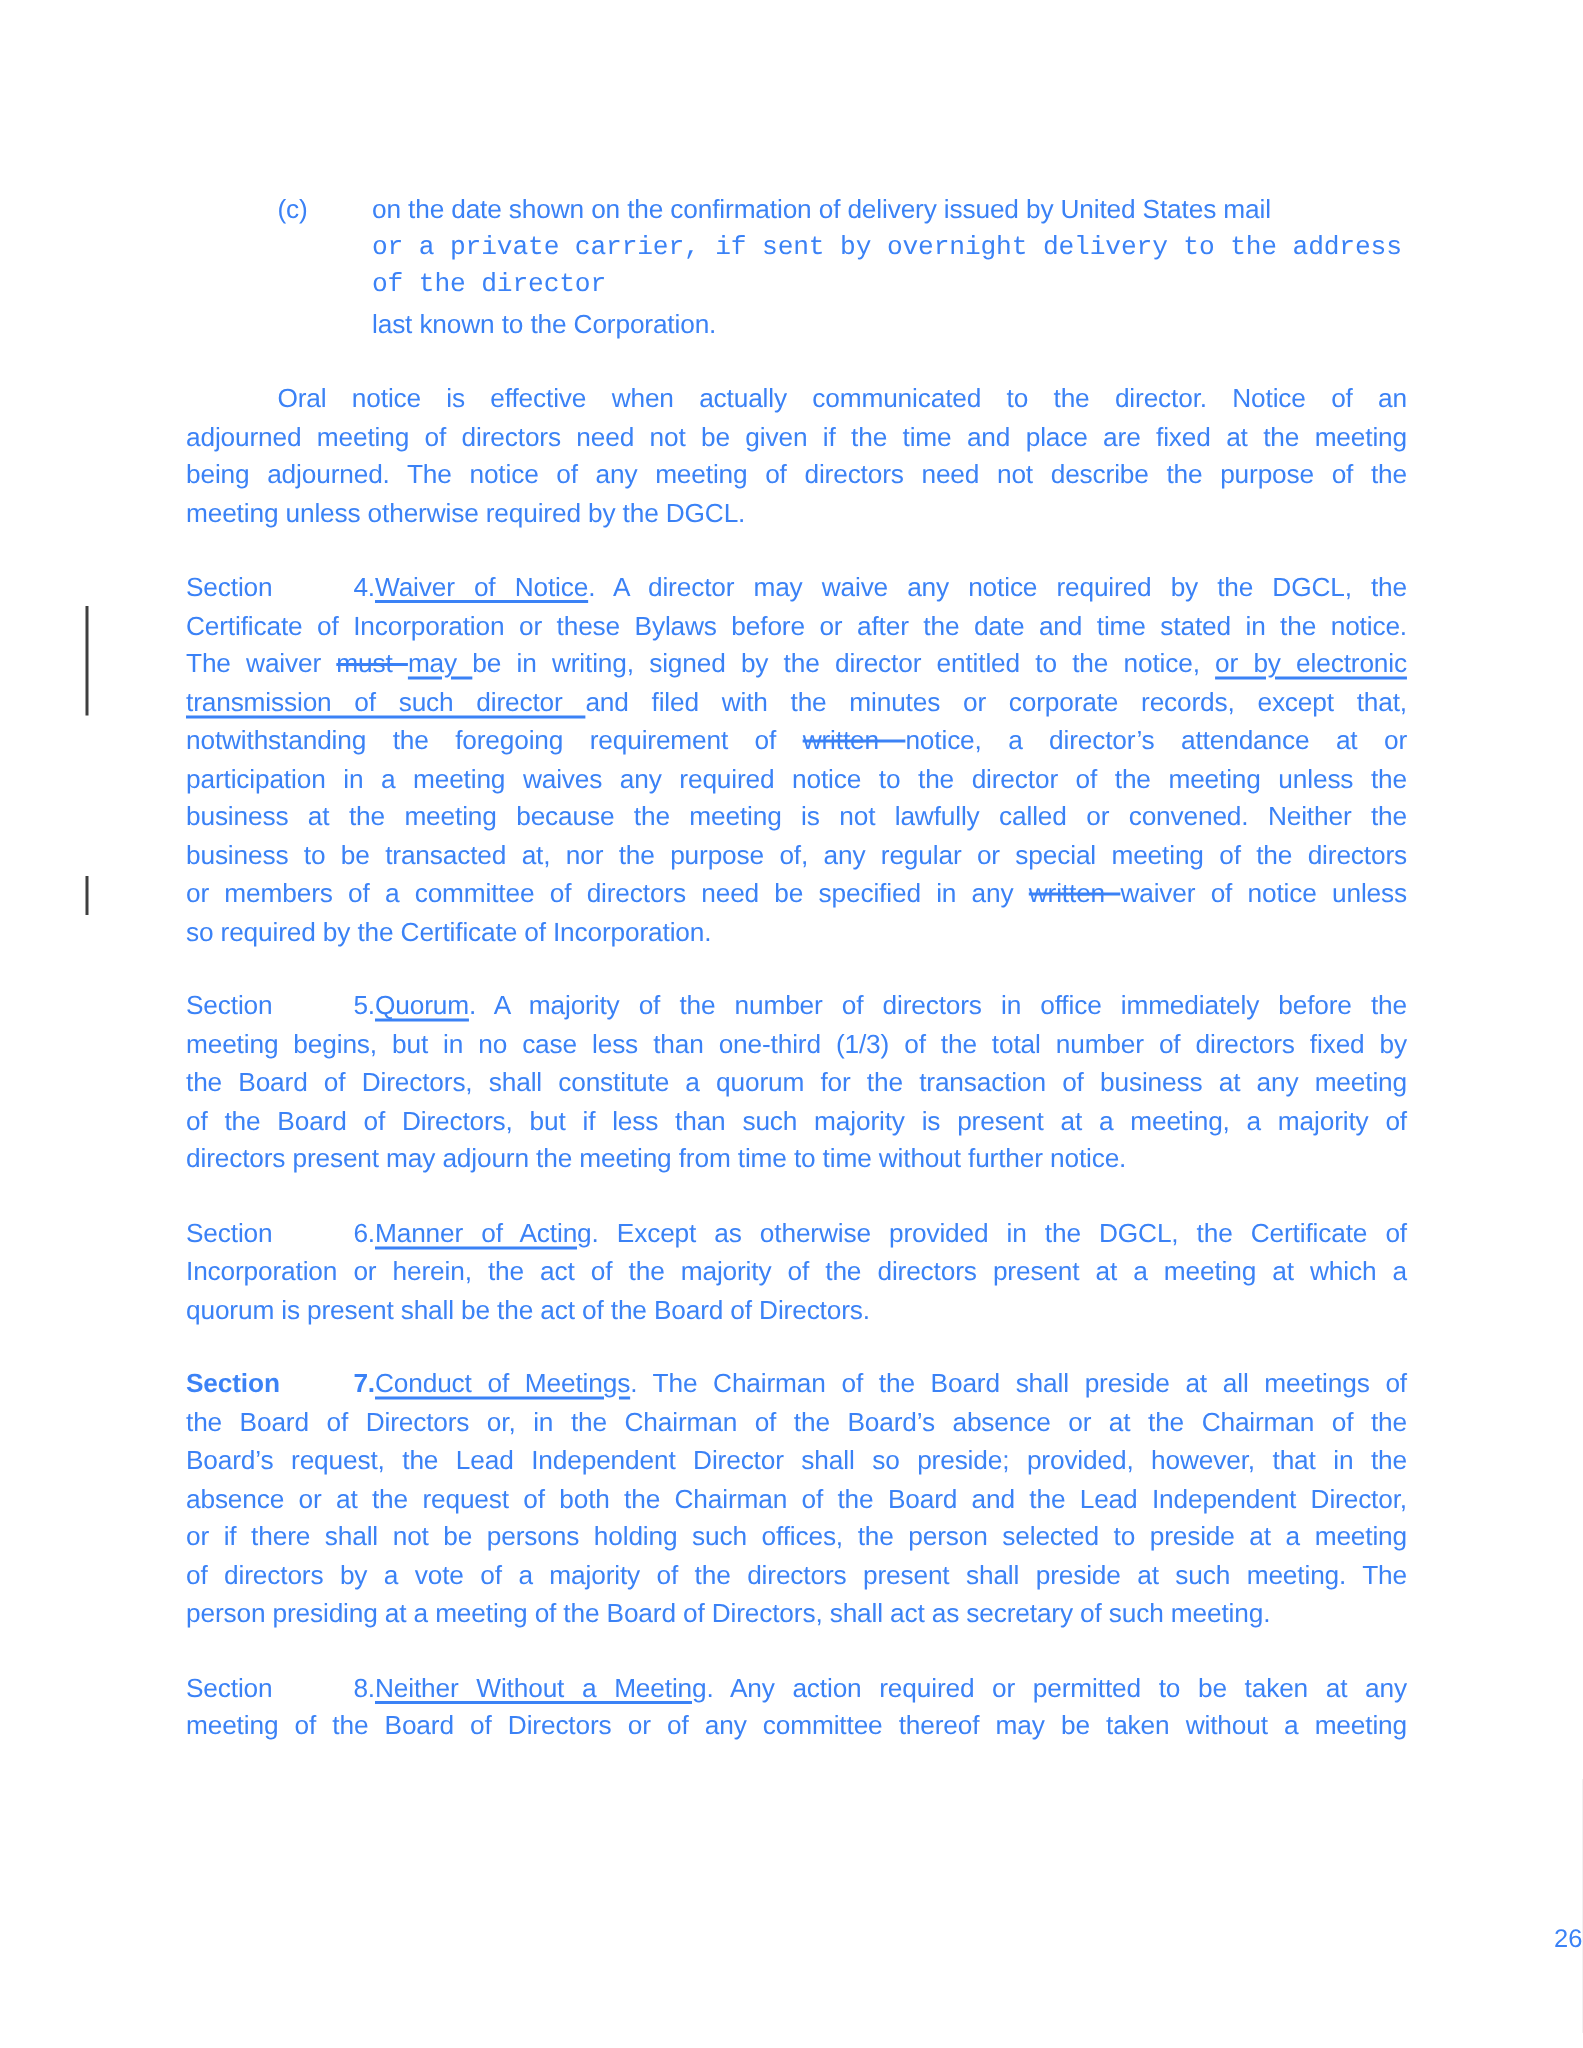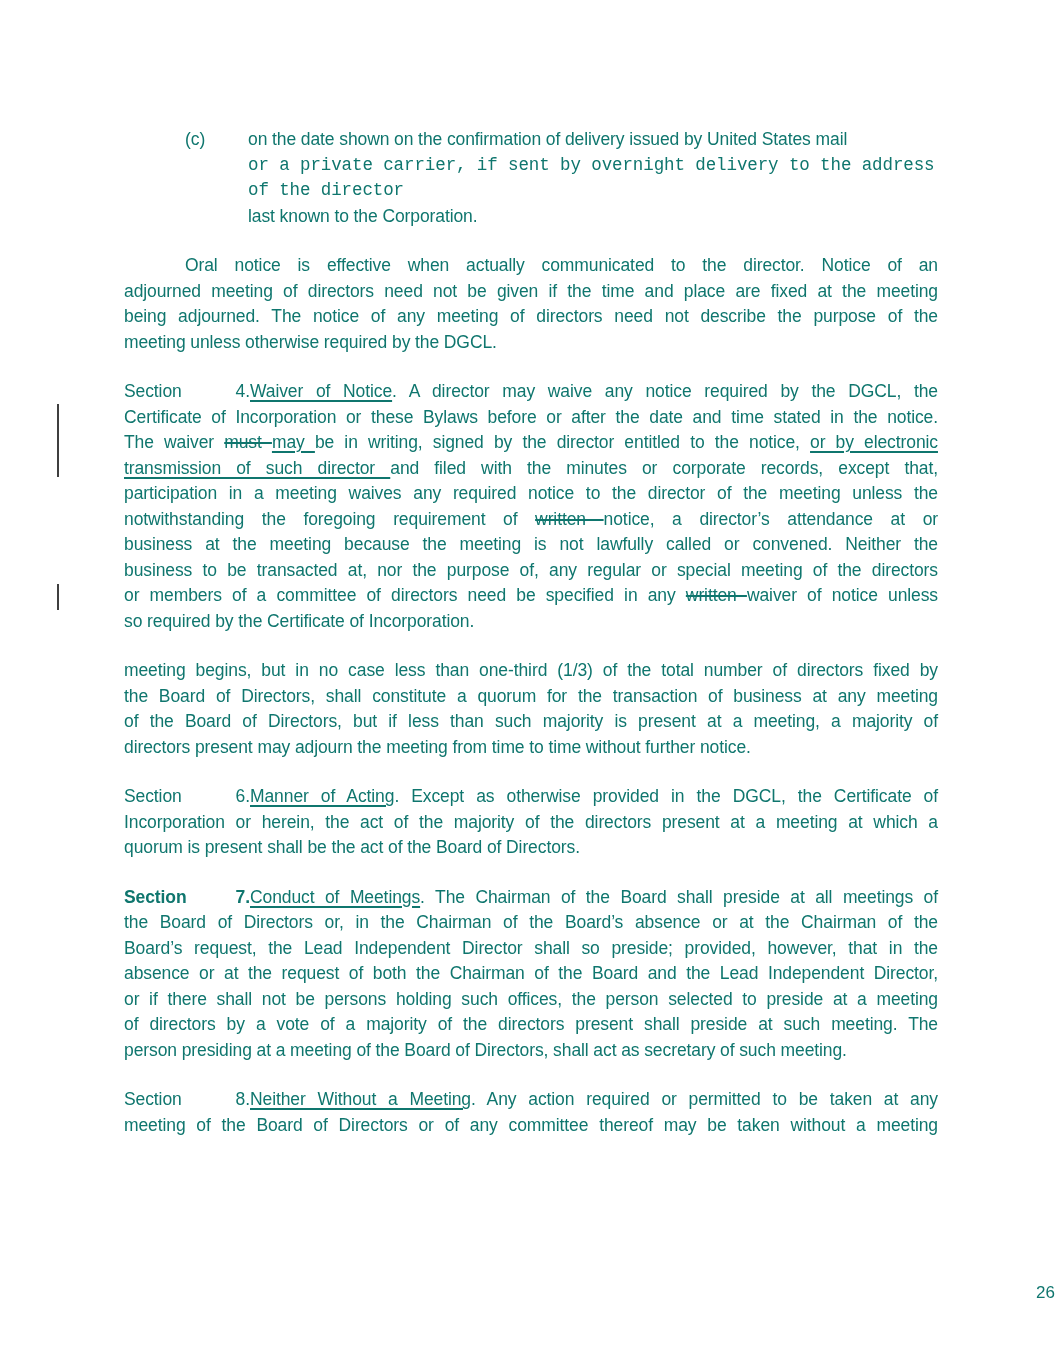--- a/index.html
+++ b/index.html
@@ -3,21 +3,21 @@
 <meta charset="utf-8">
 <style>
   html, body { margin: 0; padding: 0; background: #e8e8e8; }
   .page {
     position: relative;
     width: 1055px;
     height: 1365px;
     margin: 0 auto;
     background: #ffffff;
     font-family: "Liberation Sans", sans-serif;
-    color: #0f766e;
+    color: #3b82f6;
     overflow: hidden;
   }
   .text-col {
     position: absolute;
     left: 124px;
     top: 127px;
     width: 814px;
     font-size: 17.5px;
     line-height: 25.5px;
     letter-spacing: -0.1px;
@@ -71,28 +71,29 @@
         <div class="line just" style="padding-left: 61px;"><span>Oral notice is effective when actually communicated to the director. Notice of an</span></div>
         <div class="line just"><span>adjourned meeting of directors need not be given if the time and place are fixed at the meeting</span></div>
         <div class="line just"><span>being adjourned. The notice of any meeting of directors need not describe the purpose of the</span></div>
         <div class="line"><span>meeting unless otherwise required by the DGCL.</span></div>
       </div>
       <div class="block">
         <div class="line just"><span class="tab" style="width: 126px;">Section 4.</span><span class="u">Waiver of Notice</span><span>. A director may waive any notice required by the DGCL, the</span></div>
         <div class="line just"><span>Certificate of Incorporation or these Bylaws before or after the date and time stated in the notice.</span></div>
         <div class="line just"><span>The waiver </span><span class="s">must </span><span class="u">may </span><span>be in writing, signed by the director entitled to the notice, </span><span class="u">or by electronic</span></div>
         <div class="line just"><span class="u">transmission of such director </span><span>and filed with the minutes or corporate records, except that,</span></div>
+        <div class="line just"><span>notwithstanding the foregoing requirement of </span><span class="s">written </span><span>notice, a director’s attendance at or</span></div>
         <div class="line just"><span>participation in a meeting waives any required notice to the director of the meeting unless the</span></div>
-        <div class="line just"><span>notwithstanding the foregoing requirement of </span><span class="s">written </span><span>notice, a director’s attendance at or</span></div>
         <div class="line just"><span>business at the meeting because the meeting is not lawfully called or convened. Neither the</span></div>
         <div class="line just"><span>business to be transacted at, nor the purpose of, any regular or special meeting of the directors</span></div>
         <div class="line just"><span>or members of a committee of directors need be specified in any </span><span class="s">written </span><span>waiver of notice unless</span></div>
         <div class="line"><span>so required by the Certificate of Incorporation.</span></div>
       </div>
       <div class="block">
+        <div class="line just"><span class="tab" style="width: 126px;">Section 5.</span><span class="u">Quorum</span><span>. A majority of the number of directors in office immediately before the</span></div>
         <div class="line just"><span>meeting begins, but in no case less than one-third (1/3) of the total number of directors fixed by</span></div>
         <div class="line just"><span>the Board of Directors, shall constitute a quorum for the transaction of business at any meeting</span></div>
         <div class="line just"><span>of the Board of Directors, but if less than such majority is present at a meeting, a majority of</span></div>
         <div class="line"><span>directors present may adjourn the meeting from time to time without further notice.</span></div>
       </div>
       <div class="block">
         <div class="line just"><span class="tab" style="width: 126px;">Section 6.</span><span class="u">Manner of Acting</span><span>. Except as otherwise provided in the DGCL, the Certificate of</span></div>
         <div class="line just"><span>Incorporation or herein, the act of the majority of the directors present at a meeting at which a</span></div>
         <div class="line"><span>quorum is present shall be the act of the Board of Directors.</span></div>
       </div>

